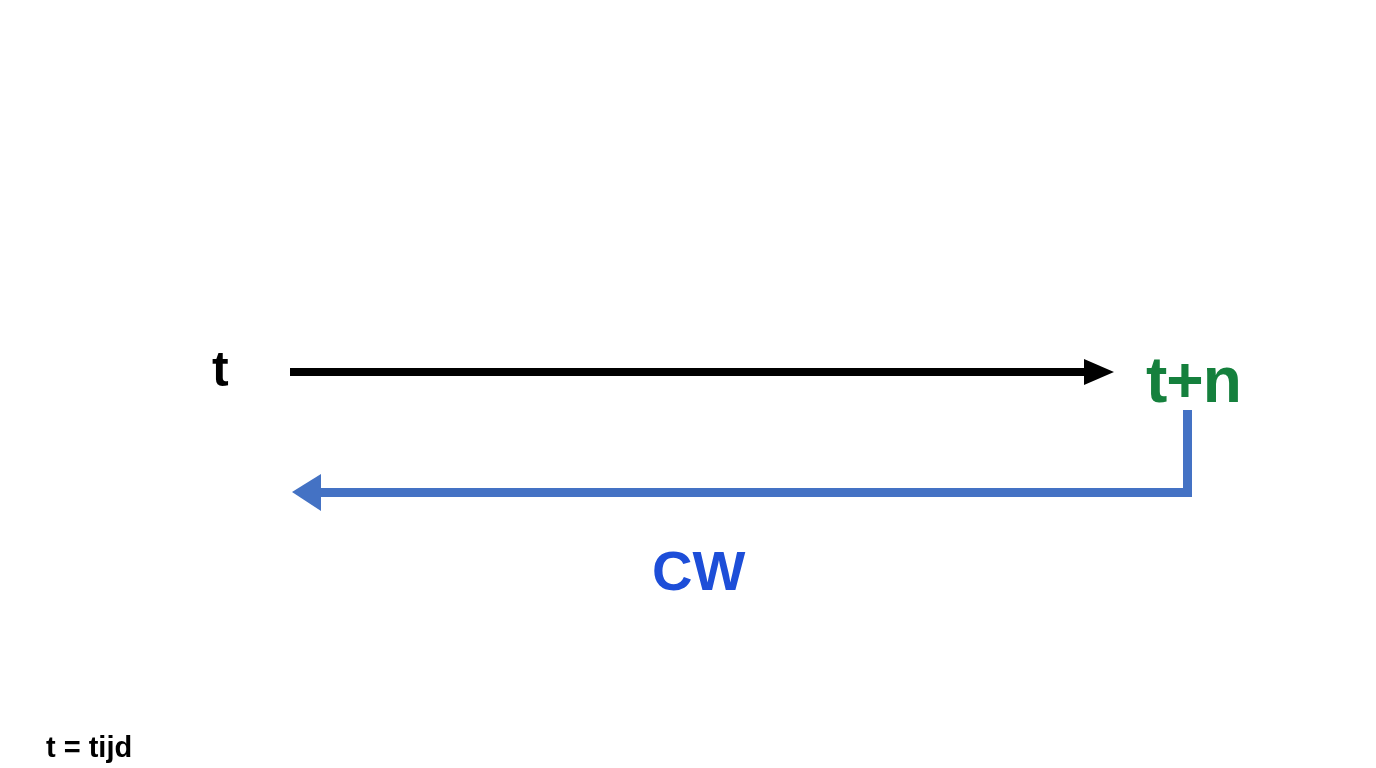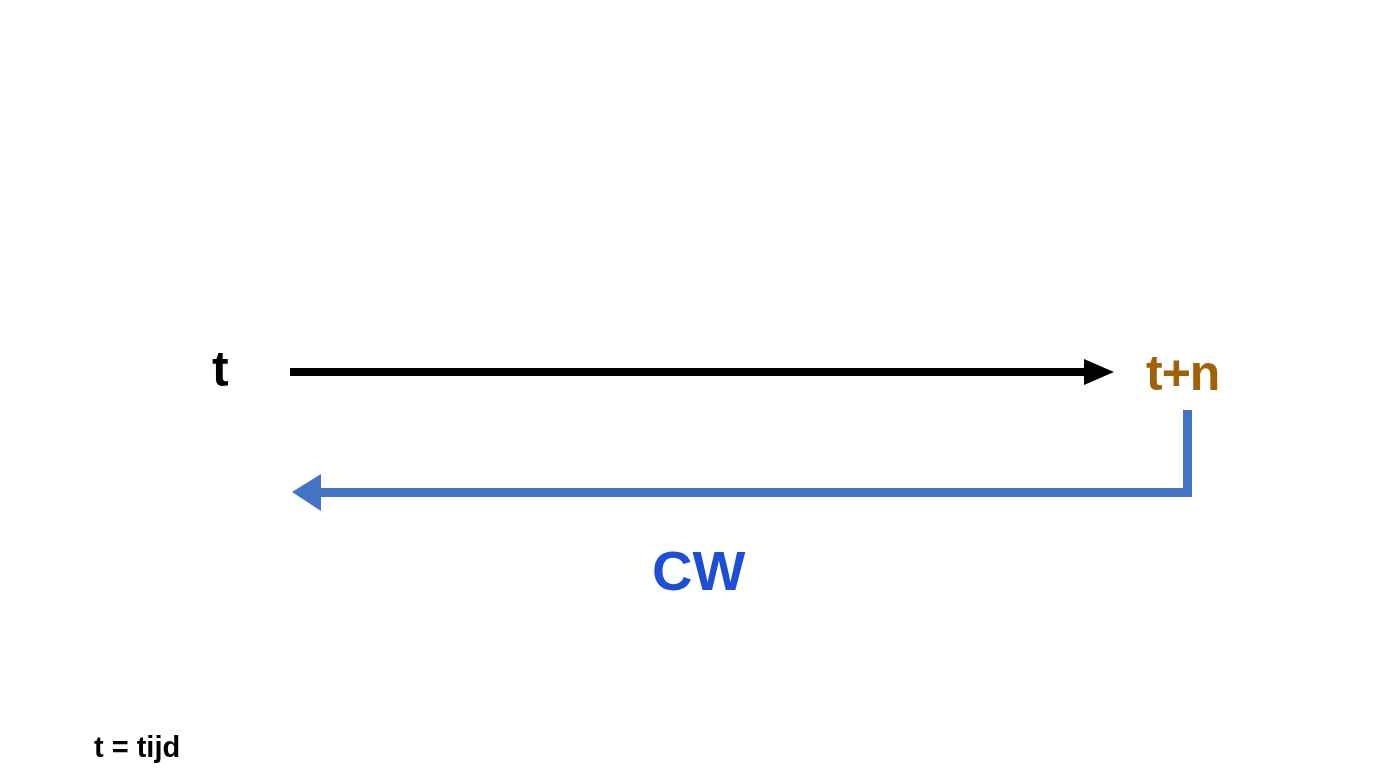--- a/index.html
+++ b/index.html
@@ -29,23 +29,23 @@
     top: 344px;
     font-size: 50px;
     font-weight: bold;
     color: #000000;
     line-height: 1;
     letter-spacing: 0px;
   }
   .label-tn {
     left: 1146px;
     top: 348px;
-    font-size: 50px;
+    font-size: 64px;
     font-weight: bold;
-    color: #a16207;
+    color: #15803d;
     line-height: 1;
     letter-spacing: -1px;
   }
   .label-cw {
     left: 652px;
     top: 543px;
     font-size: 56px;
     font-weight: bold;
     color: #1d4ed8;
     line-height: 1;
@@ -53,21 +53,21 @@
   }
   .legend {
     left: 46px;
     top: 642px;
     font-size: 29px;
     font-weight: bold;
     color: #000000;
     line-height: 42px;
     white-space: pre;
   }
-  .legend-line { display: block; margin-left: 48px; }
+  .legend-line { display: block; }
 
   
   #arrows {
     left: 0;
     top: 0;
     width: 1376px;
     height: 768px;
   }
 </style>
 </head>

